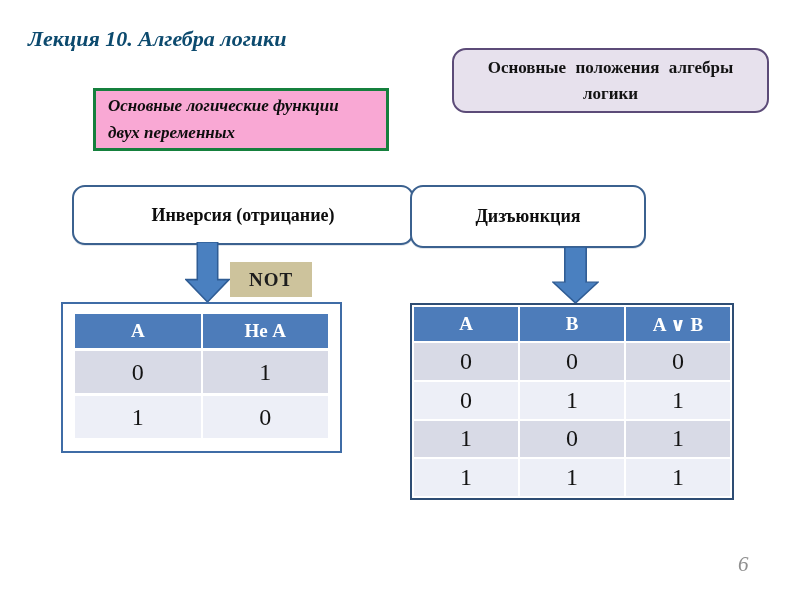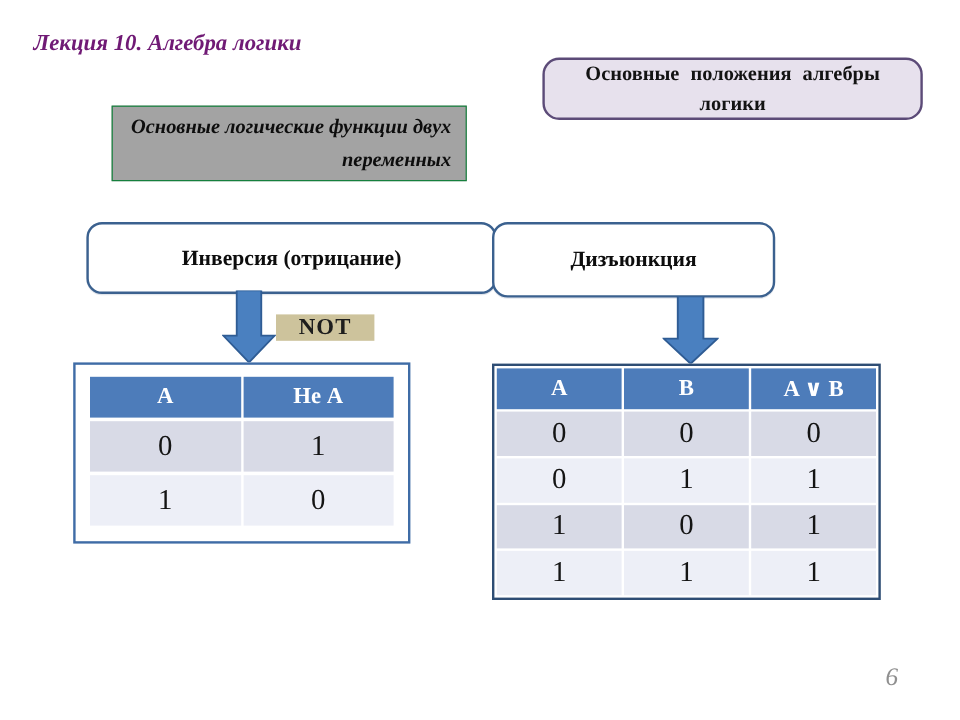--- a/index.html
+++ b/index.html
@@ -1,54 +1,54 @@
 <!DOCTYPE html>
 <html><head>
 <meta charset="utf-8">
 <style>
   * { margin: 0; padding: 0; box-sizing: border-box; }
   html, body { width: 800px; height: 600px; background: #fff; font-family: "Liberation Serif", "DejaVu Serif", serif; }
   .slide { position: relative; width: 800px; height: 600px; background: #ffffff; overflow: hidden; }
 
   .slide-title {
     position: absolute; left: 28px; top: 26px;
-    font-size: 19px; font-weight: bold; font-style: italic; color: #701a75;
+    font-size: 22px; font-weight: bold; font-style: italic; color: #0c4a6e;
   }
 
   .subtopic-box {
     position: absolute; left: 93px; top: 88px; width: 296px; height: 63px;
-    background: #a3a3a3; border: 1px solid #15803d;
+    background: #f9a8d4; border: 3px solid #15803d;
     display: flex; align-items: center; justify-content: center;
-    text-align: right; font-size: 17px; font-weight: bold; font-style: italic;
+    text-align: left; font-size: 17px; font-weight: bold; font-style: italic;
     color: #0d0d0d; line-height: 1.55; padding: 2px 12px;
   }
 
   .topic-box {
-    position: absolute; left: 452px; top: 48px; width: 317px; height: 52px;
+    position: absolute; left: 452px; top: 48px; width: 317px; height: 65px;
     background: #e7e1ed; border: 2px solid #5c4b78; border-radius: 14px;
     display: flex; align-items: center; justify-content: center;
     text-align: center; font-size: 17px; font-weight: bold; color: #131313;
     line-height: 1.5; padding: 17px 13px; word-spacing: 5px;
   }
 
   .func-box {
     position: absolute; background: #fff; border: 2px solid #3b618f; border-radius: 13px;
     display: flex; align-items: center; justify-content: center;
     font-size: 18px; font-weight: bold; color: #0d0d0d;
     box-shadow: 0 1px 0 rgba(60,90,130,0.15);
   }
   .func-box.inversion { left: 72px; top: 185px; width: 342px; height: 60px; }
   .func-box.disjunction { left: 410px; top: 185px; width: 236px; height: 63px; }
 
   .op-label {
     position: absolute; background: #cdc39c;
     display: flex; align-items: center; justify-content: center;
     font-size: 19px; font-weight: bold; color: #1d1d1d; letter-spacing: 1px;
   }
-  .op-label.not { left: 230px; top: 262px; width: 82px; height: 22px; }
+  .op-label.not { left: 230px; top: 262px; width: 82px; height: 35px; }
   .op-label.or  { left: 608px; top: 260px; width: 78px; height: 36px; }
 
   .down-arrow { position: absolute; }
   .down-arrow.left  { left: 185px; top: 242px; width: 45px; height: 61px; }
   .down-arrow.right { left: 552px; top: 247px; width: 47px; height: 57px; }
 
   
   .table-card {
     position: absolute; left: 61px; top: 302px; width: 281px; height: 151px;
     background: #fff; border: 2px solid #3f6ca6; padding: 7px 10px 10px 10px;

